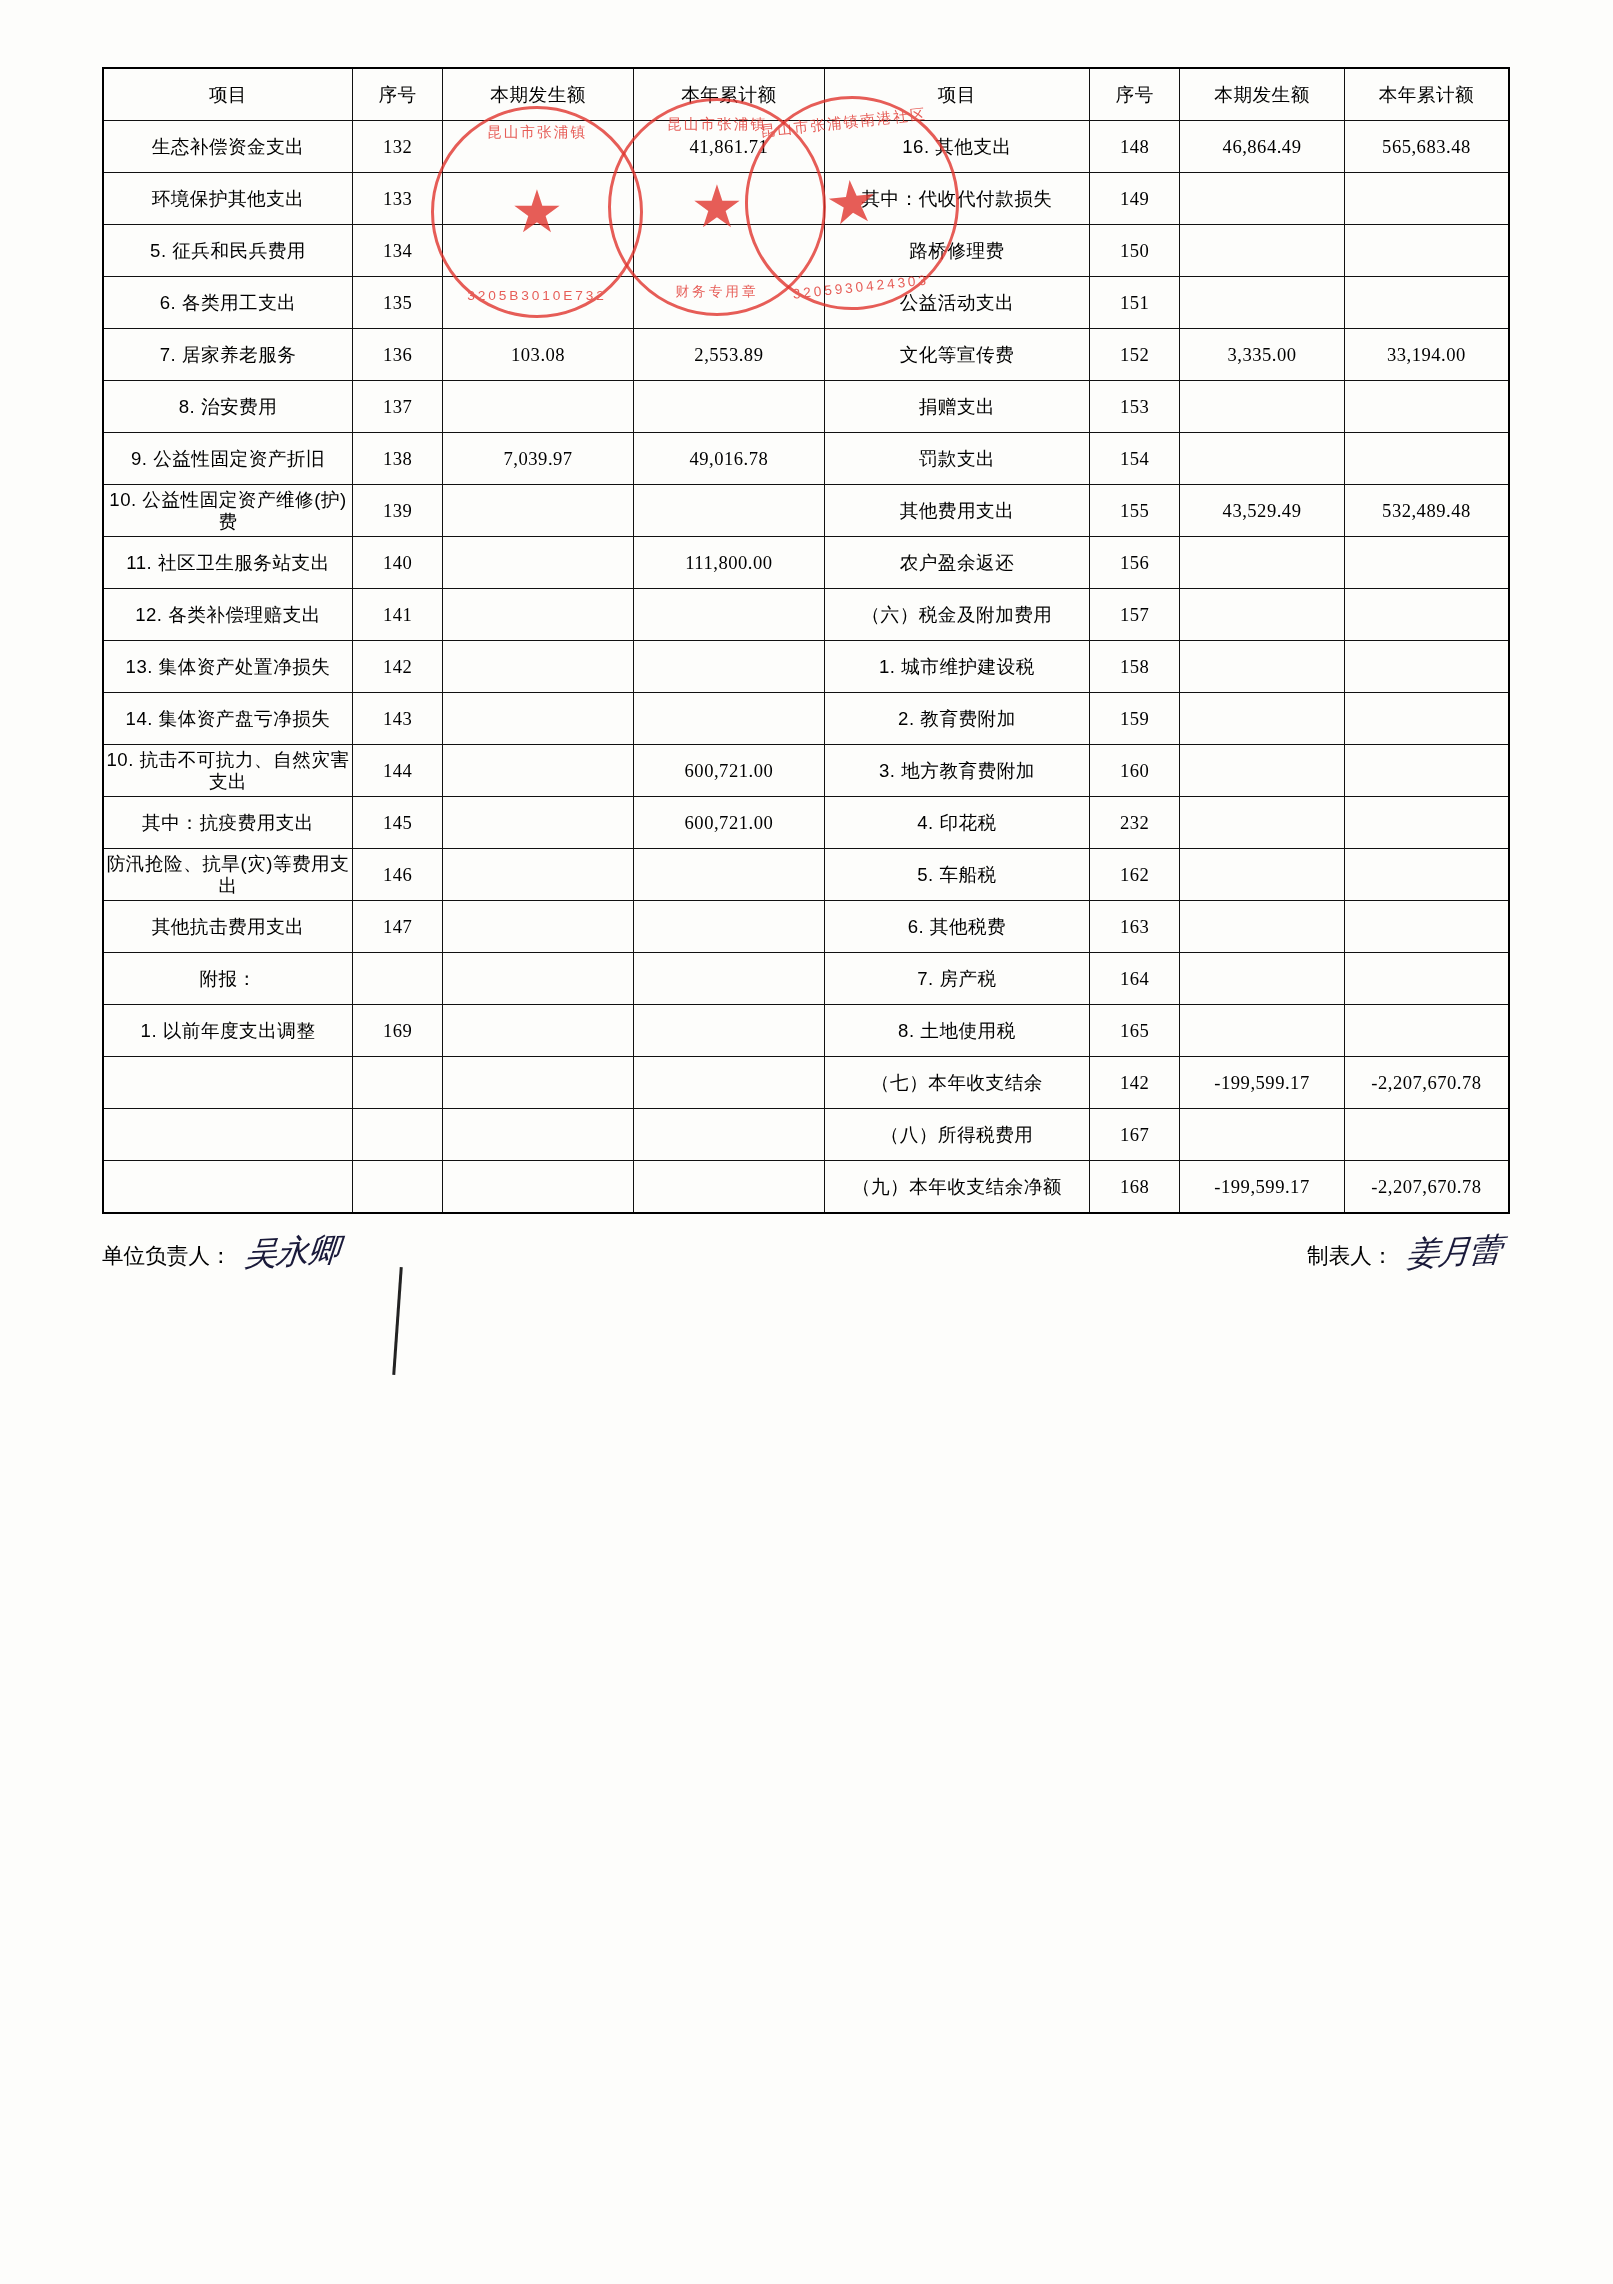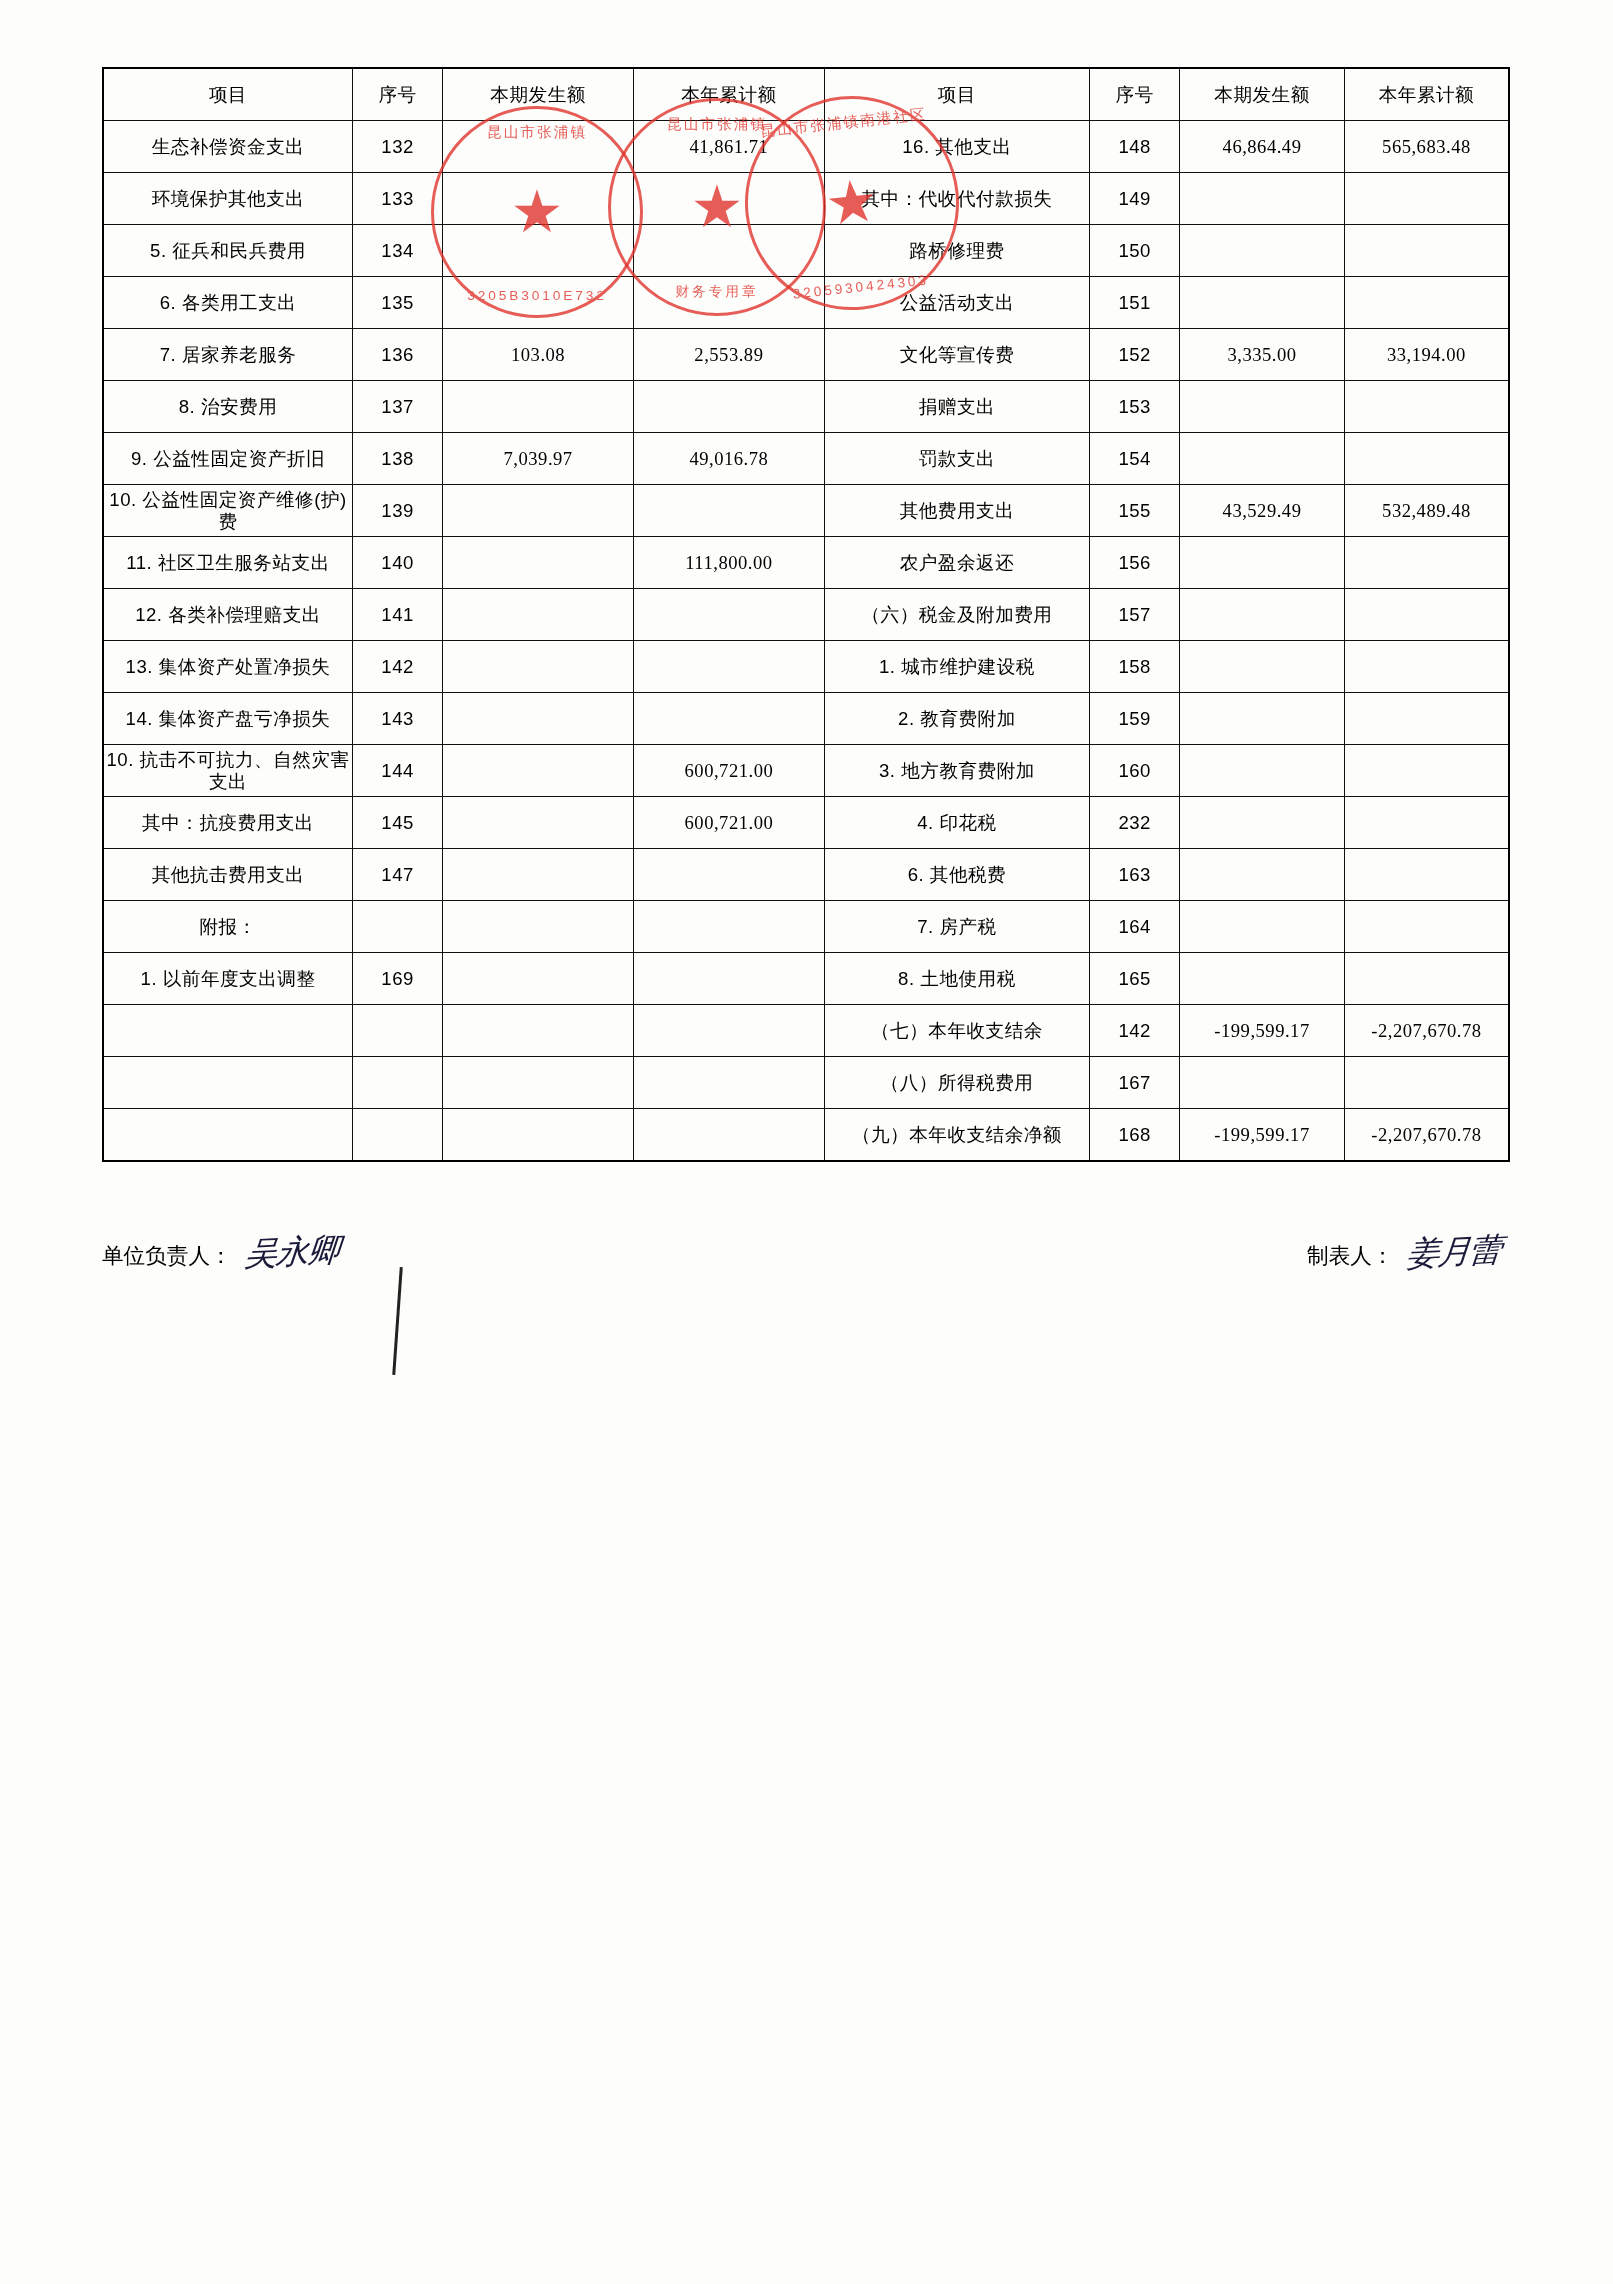--- a/index.html
+++ b/index.html
@@ -61,21 +61,21 @@
   col.c-item   { width: 238px; }
   col.c-no     { width: 86px;  }
   col.c-amt    { width: 182px; }
   col.c-item2  { width: 253px; }
   col.c-no2    { width: 86px;  }
   col.c-amt2   { width: 157px; }
   col.c-amt3   { width: 157px; }
 
   .hdr td { font-size: 21.6px; height: 57px; }
   .num { font-family: "Liberation Serif", serif; font-size: 20.6px; letter-spacing: 1px; }
-  .seq { font-family: Liberation Sans, sans-serif; font-size: 20.6px; margin-left: 28px; }
+  .seq { font-family: Liberation Serif, serif; font-size: 20.6px; margin-left: 28px; }
 
   .s10 { font-size: 14.7px; }
   .s12 { font-size: 16.7px; }
   .s14 { font-size: 18.6px; }
   .s16 { font-size: 21.6px; }
   .s17 { font-size: 22.5px; }
 
   td.left-pad { text-align: left; padding-left: 17.6px; font-family: Liberation Serif, serif; }
 
   
@@ -306,20 +306,30 @@
             <td class="s12">其中：抗疫费用支出</td>
             <td class="seq">145</td>
             <td class="num"></td>
             <td class="num">600,721.00</td>
             <td class="s17">4. 印花税</td>
             <td class="seq">232</td>
             <td class="num"></td>
             <td class="num"></td>
           </tr>
           <tr>
+            <td class="s10">防汛抢险、抗旱(灾)等费用支出</td>
+            <td class="seq">146</td>
+            <td class="num"></td>
+            <td class="num"></td>
+            <td class="s17">5. 车船税</td>
+            <td class="seq">162</td>
+            <td class="num"></td>
+            <td class="num"></td>
+          </tr>
+          <tr>
             <td class="s12">其他抗击费用支出</td>
             <td class="seq">147</td>
             <td class="num"></td>
             <td class="num"></td>
             <td class="s17">6. 其他税费</td>
             <td class="seq">163</td>
             <td class="num"></td>
             <td class="num"></td>
           </tr>
           <tr>

